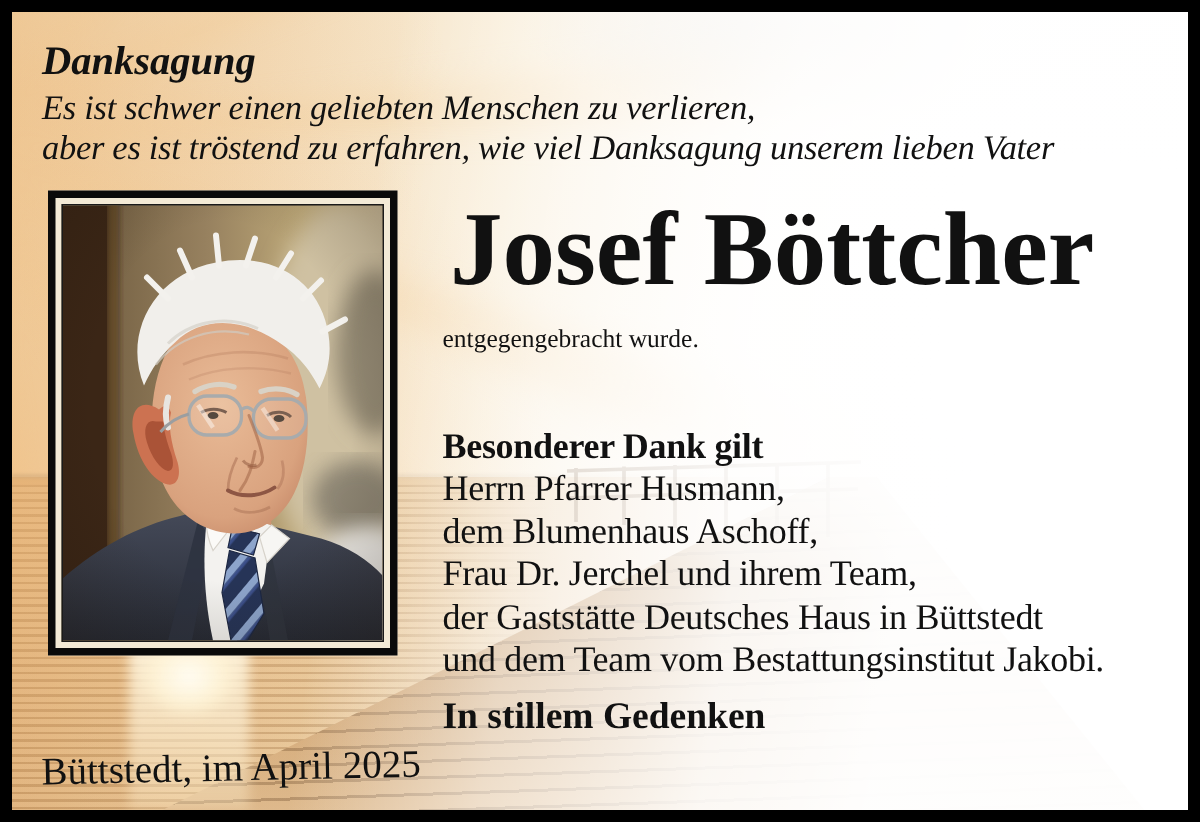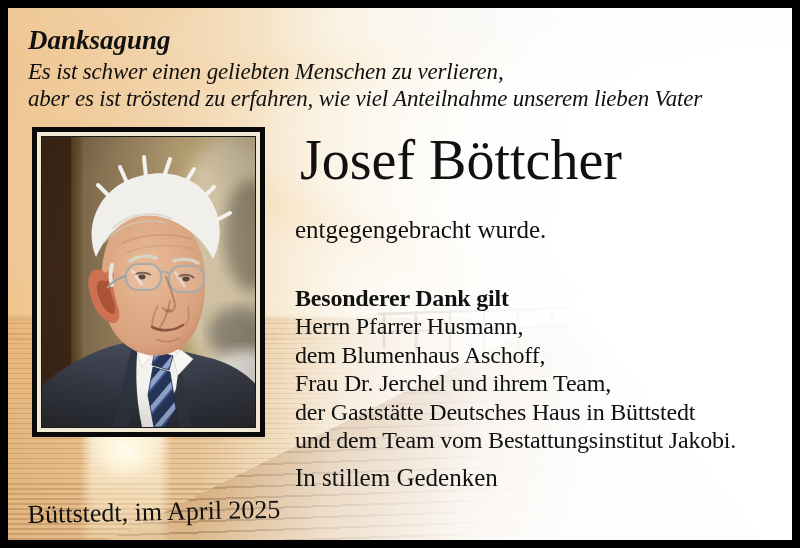--- a/index.html
+++ b/index.html
@@ -81,25 +81,25 @@
     background:#f3ead6;
   }
   .photo { width:100%; height:100%; box-sizing:border-box;
     border:1px solid #1a1a1a; overflow:hidden; background:#8a7a5c; }
   .photo svg { display:block; }
 
   
   .txt { white-space:nowrap; }
   .kicker { left:20px; top:17px; font-style:italic; font-weight:700; font-size:27px; }
   .intro  { left:20px; top:51px; font-size:23px; line-height:26.5px; letter-spacing:-0.2px;font-style:italic; }
-  .name   { left:292px; top:124px; font-size:56px; font-weight:400; line-height:1; }
-  .aftername { left:287px; top:208px; font-size:25px; }
+  .name   { left:292px; top:124px; font-size:70px; font-weight:700; line-height:1; }
+  .aftername { left:287px; top:208px; font-size:17px; }
   .thanks { left:287px; top:276px; font-size:24px; line-height:28.4px; letter-spacing:-0.2px; }
   .thanks .bold { font-weight:700; }
-  .closing { left:287px; top:455px; font-size:25px; font-weight:400; line-height:29px; }
+  .closing { left:287px; top:455px; font-size:25px; font-weight:700; line-height:29px; }
   .dateline { left:20px; top:492px; font-size:26px;
     transform: rotate(-1.2deg); transform-origin:left bottom; }
 </style>
 </head>
 <body>
 
 <div class="card">
 
   <div class="abs bg sky"></div>
   <div class="abs bg rays"></div>
@@ -119,21 +119,21 @@
       <line x1="176" y1="10" x2="176" y2="60"></line>
     </g>
   </svg>
   <div class="abs bg warmglow"></div>
   <div class="abs bg suncol"></div>
   <div class="abs bg whiteover"></div>
 
   <div class="abs txt kicker">Danksagung</div>
   <div class="abs intro">
     <div class="txt">Es ist schwer einen geliebten Menschen zu verlieren,</div>
-    <div class="txt">aber es ist tröstend zu erfahren, wie viel Anteilnahme unserem lieben Vater</div>
+    <div class="txt">aber es ist tröstend zu erfahren, wie viel Danksagung unserem lieben Vater</div>
   </div>
 
   <div class="abs photo-frame">
     <div class="photo">
       <svg viewBox="0 0 213 290" width="100%" height="100%" preserveAspectRatio="none">
         <defs>
           <linearGradient id="pBg" x1="0" y1="0" x2="1" y2="0">
             <stop offset="0" stop-color="#6a573b"></stop>
               <stop offset="0.45" stop-color="#97815f"></stop>
             <stop offset="0.75" stop-color="#bda878"></stop>

